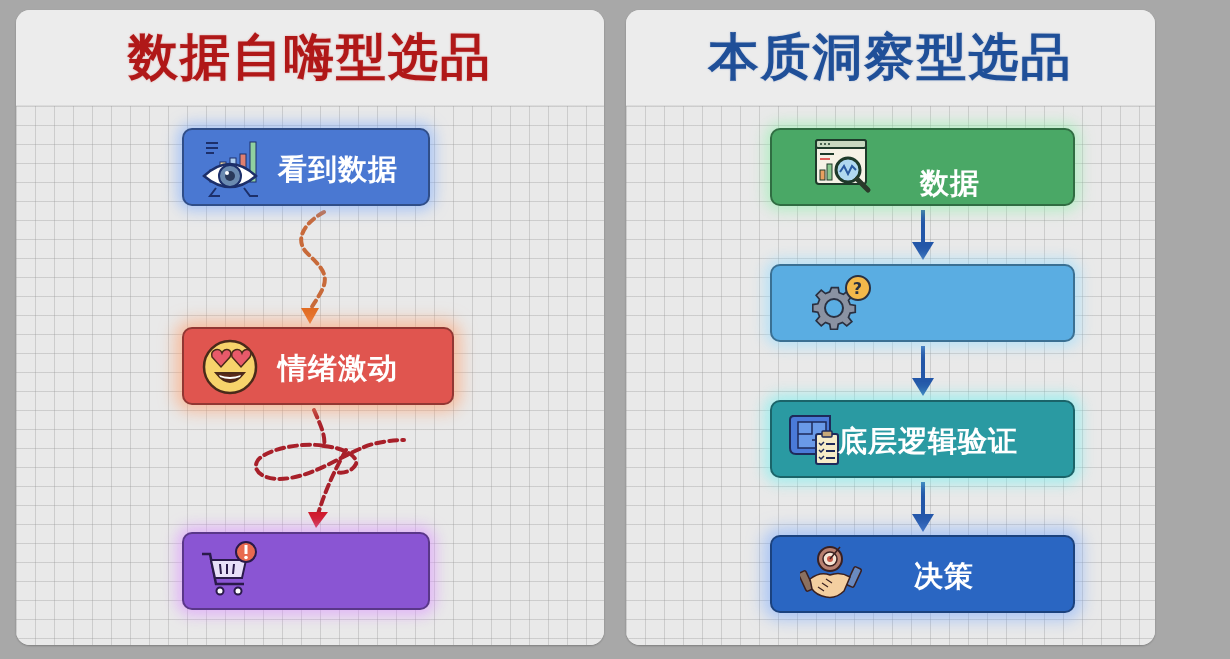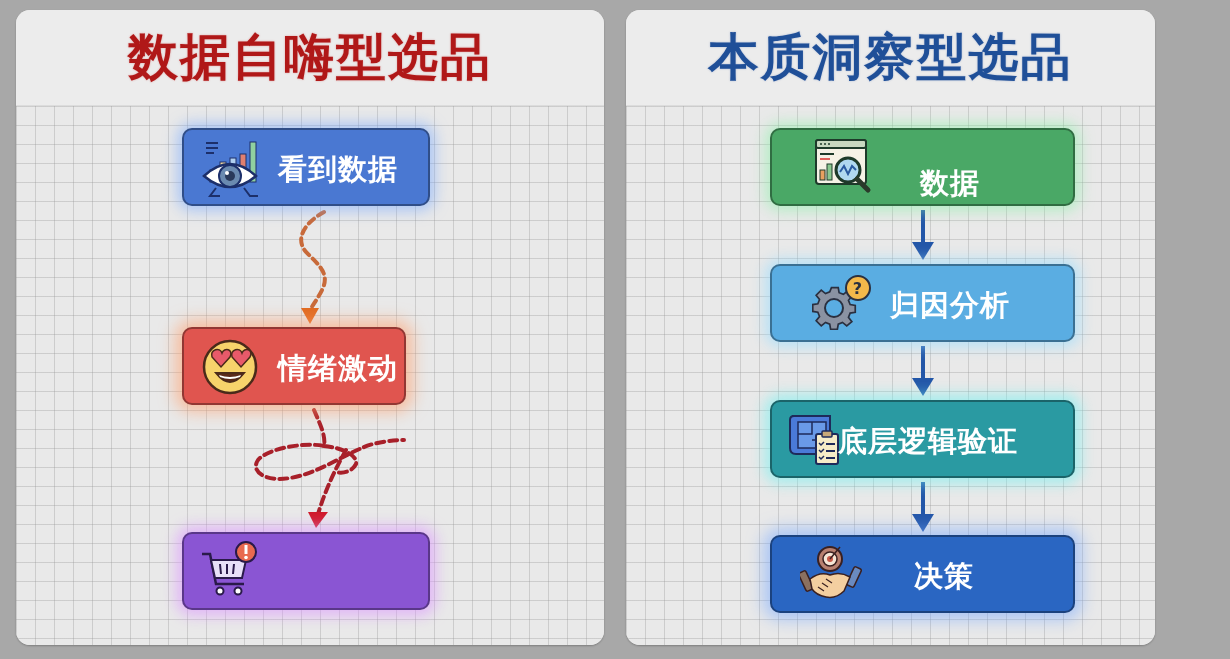--- a/index.html
+++ b/index.html
@@ -52,21 +52,21 @@
   }
   .box .icon {
     position: absolute; width: 62px; height: 62px;
     display: flex; align-items: center; justify-content: center;
   }
   .box .label { position: absolute; white-space: nowrap; }
 
   
   .lb1 { left: 166px; top: 118px; width: 248px; height: 78px; background: #4a78d2;
          box-shadow: 0 0 14px 5px rgba(120,170,255,0.55); padding-left: 28px; }
-  .lb2 { left: 166px; top: 317px; width: 224px; height: 78px; background: #e0554f;
+  .lb2 { left: 166px; top: 317px; width: 272px; height: 78px; background: #e0554f;
          box-shadow: 0 0 16px 7px rgba(255,160,110,0.6); }
   .lb3 { left: 166px; top: 522px; width: 248px; height: 78px; background: #8a55d3;
          box-shadow: 0 0 14px 6px rgba(220,150,255,0.6); }
   .lb1 .icon, .lb2 .icon, .lb3 .icon { left: 16px; top: 6px; }
   .lb1 .label, .lb2 .label, .lb3 .label { left: 94px; top: 20px; }
 
   
   .rb { left: 144px; width: 305px; height: 78px; }
   .rb1 { top: 118px; background: #4aa866; box-shadow: 0 0 14px 5px rgba(140,240,170,0.55); }
   .rb2 { top: 254px; background: #5aade2; box-shadow: 0 0 14px 5px rgba(150,220,255,0.6); }
@@ -199,21 +199,20 @@
         <g transform="translate(22,36)">
           <g fill="#8a92a2" stroke="#2a3040" stroke-width="2">
             <path d="M-4 -20 L 4 -20 L 5 -14 L 10 -12 L 15 -16 L 20 -10 L 16 -5 L 18 0 L 24 1 L 24 9 L 18 10 L 16 15 L 20 20 L 14 25 L 9 21 L 4 23 L 3 29 L -5 29 L -6 23 L -11 21 L -16 25 L -22 19 L -18 14 L -20 9 L -26 8 L -26 0 L -20 -1 L -18 -6 L -22 -11 L -16 -17 L -11 -13 L -6 -15 Z" transform="scale(0.85) translate(1,-4)"></path>
           </g>
           <circle cx="0" cy="0" r="9" fill="#5aade2" stroke="#2a3040" stroke-width="2"></circle>
         </g>
         <circle cx="46" cy="16" r="12" fill="#f3b84a" stroke="#2a3040" stroke-width="2"></circle>
         <text x="46" y="22" font-size="16" font-weight="bold" text-anchor="middle" fill="#2a3040" font-family="DejaVu Sans, sans-serif">?</text>
       </svg>
     </span>
-    <span class="label">归因分析</span>
   </div>
 
   <div class="box rb rb3">
     <span class="icon" style="left:14px;">
       <svg width="62" height="62" viewBox="0 0 62 62">
         <path d="M6 8 L 44 8 L 44 46 L 10 46 Q 4 46 4 40 L 4 12 Q 4 8 8 8" fill="#4a7ad8" stroke="#1e2a5a" stroke-width="2"></path>
         <rect x="12" y="14" width="28" height="26" fill="#6a9ae8" stroke="#1e2a5a" stroke-width="1.5"></rect>
         <path d="M12 26 L 26 26 L 26 14 M 26 32 L 40 32" fill="none" stroke="#1e2a5a" stroke-width="1.5"></path>
         <rect x="30" y="26" width="22" height="30" rx="2" fill="#f6ecc8" stroke="#1e2a5a" stroke-width="2"></rect>
         <rect x="36" y="23" width="10" height="6" rx="1" fill="#c8a878" stroke="#1e2a5a" stroke-width="1.5"></rect>

